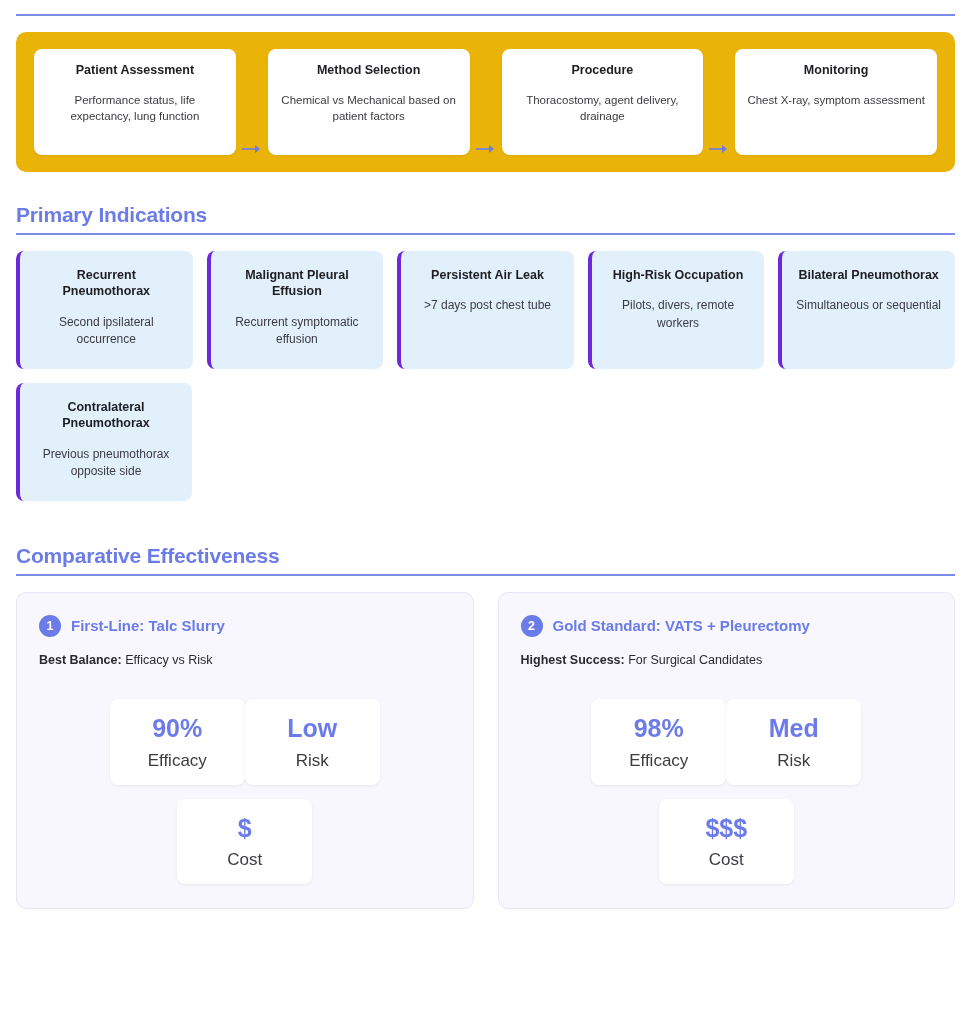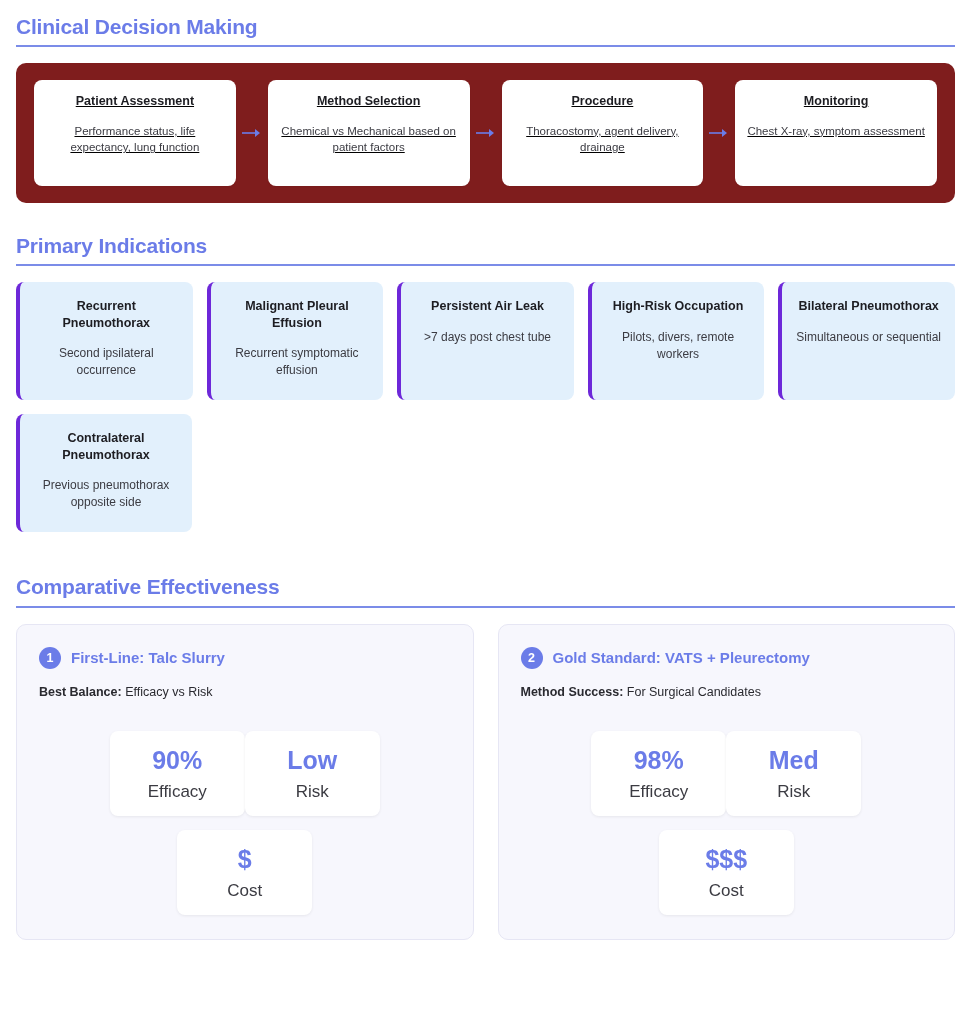--- a/index.html
+++ b/index.html
@@ -29,27 +29,26 @@
     padding-bottom: 6px;
   }
   .heading-rule {
     height: 2px;
     background: #7b8ce8;
     margin-bottom: 16px;
   }
 
   
   .flow-wrap {
-    background: #7f1d1d;
+    background: #eab308;
     border-radius: 10px;
     padding: 17px 18px;
     display: flex;
-    align-items: center;
+    align-items: flex-end;
     margin-bottom: 30px;
-    text-decoration: underline;
   }
   .flow-card {
     background: #ffffff;
     border-radius: 8px;
     flex: 1 1 0;
     padding: 14px 10px 12px 10px;
     text-align: center;
     box-shadow: 0 1px 2px rgba(0,0,0,0.06);
     display: flex;
     flex-direction: column;
@@ -182,21 +181,20 @@
     font-size: 17px;
     color: #3b3b42;
   }
 </style>
 </head>
 <body>
 
 <div class="page">
 
   <div>
-    <div class="section-heading">Clinical Decision Making</div>
     <div class="heading-rule"></div>
 
     <div class="flow-wrap">
 
       <div class="flow-card">
         <div class="flow-title">Patient Assessment</div>
         <div class="flow-desc">Performance status, life expectancy, lung function</div>
       </div>
 
       <div class="flow-arrow">
@@ -314,21 +312,21 @@
           </div>
         </div>
       </div>
 
       <div class="comp-card">
         <div class="comp-head">
           <div class="rank-badge">2</div>
           <div class="comp-title">Gold Standard: VATS + Pleurectomy</div>
         </div>
         <div class="comp-sub">
-          <b>Method Success:</b>
+          <b>Highest Success:</b>
           <span>For Surgical Candidates</span>
         </div>
 
         <div class="metrics-top">
           <div class="metric-box">
             <div class="metric-value">98%</div>
             <div class="metric-label">Efficacy</div>
           </div>
           <div class="metric-box">
             <div class="metric-value">Med</div>

